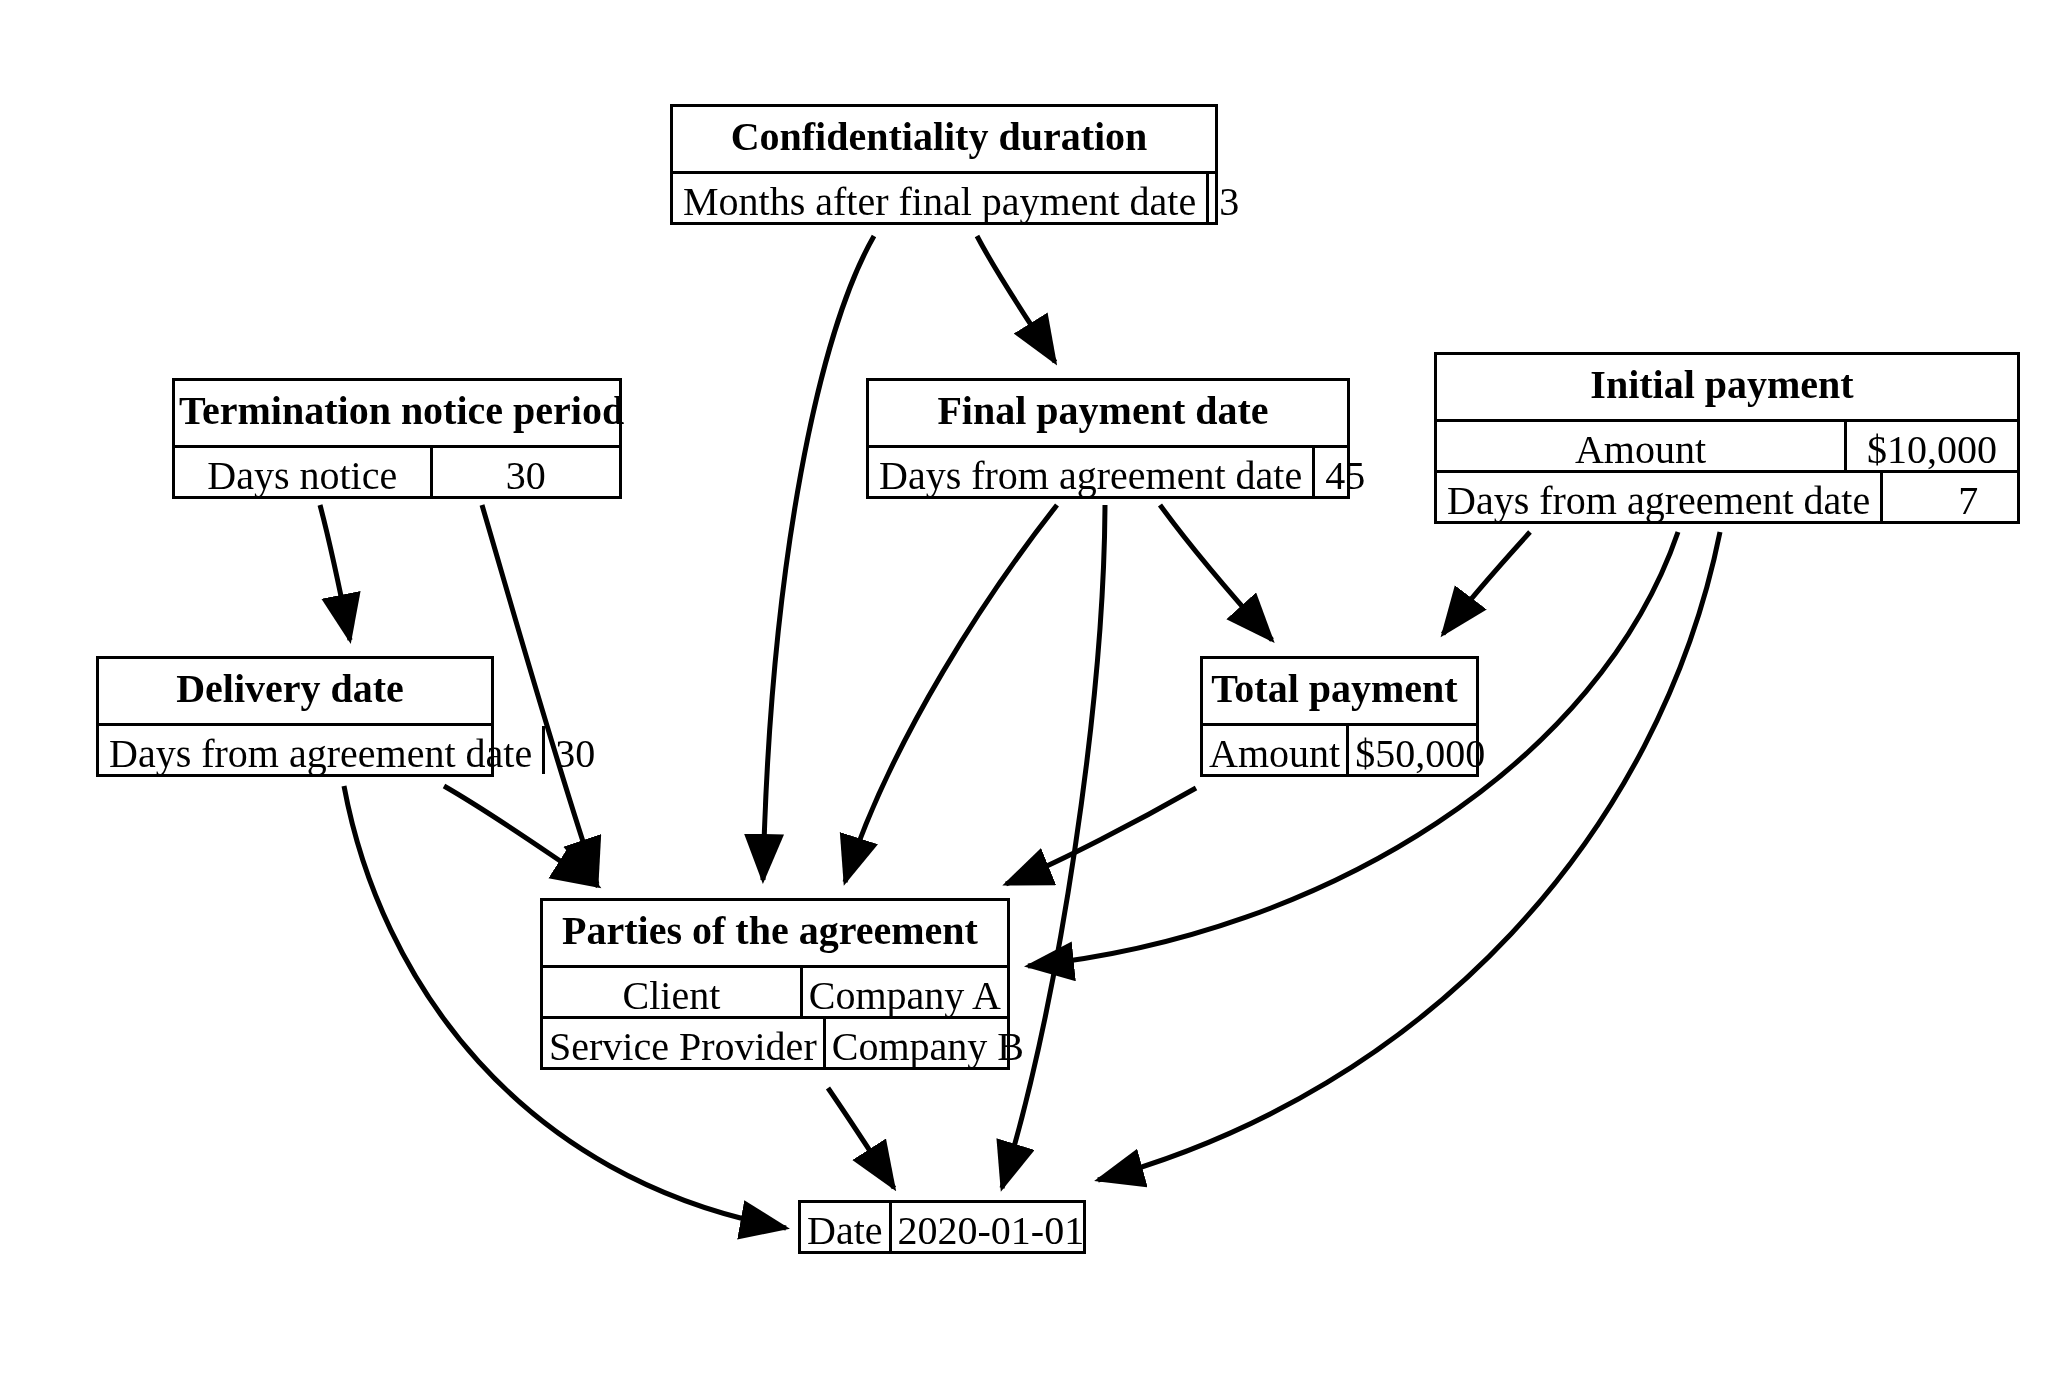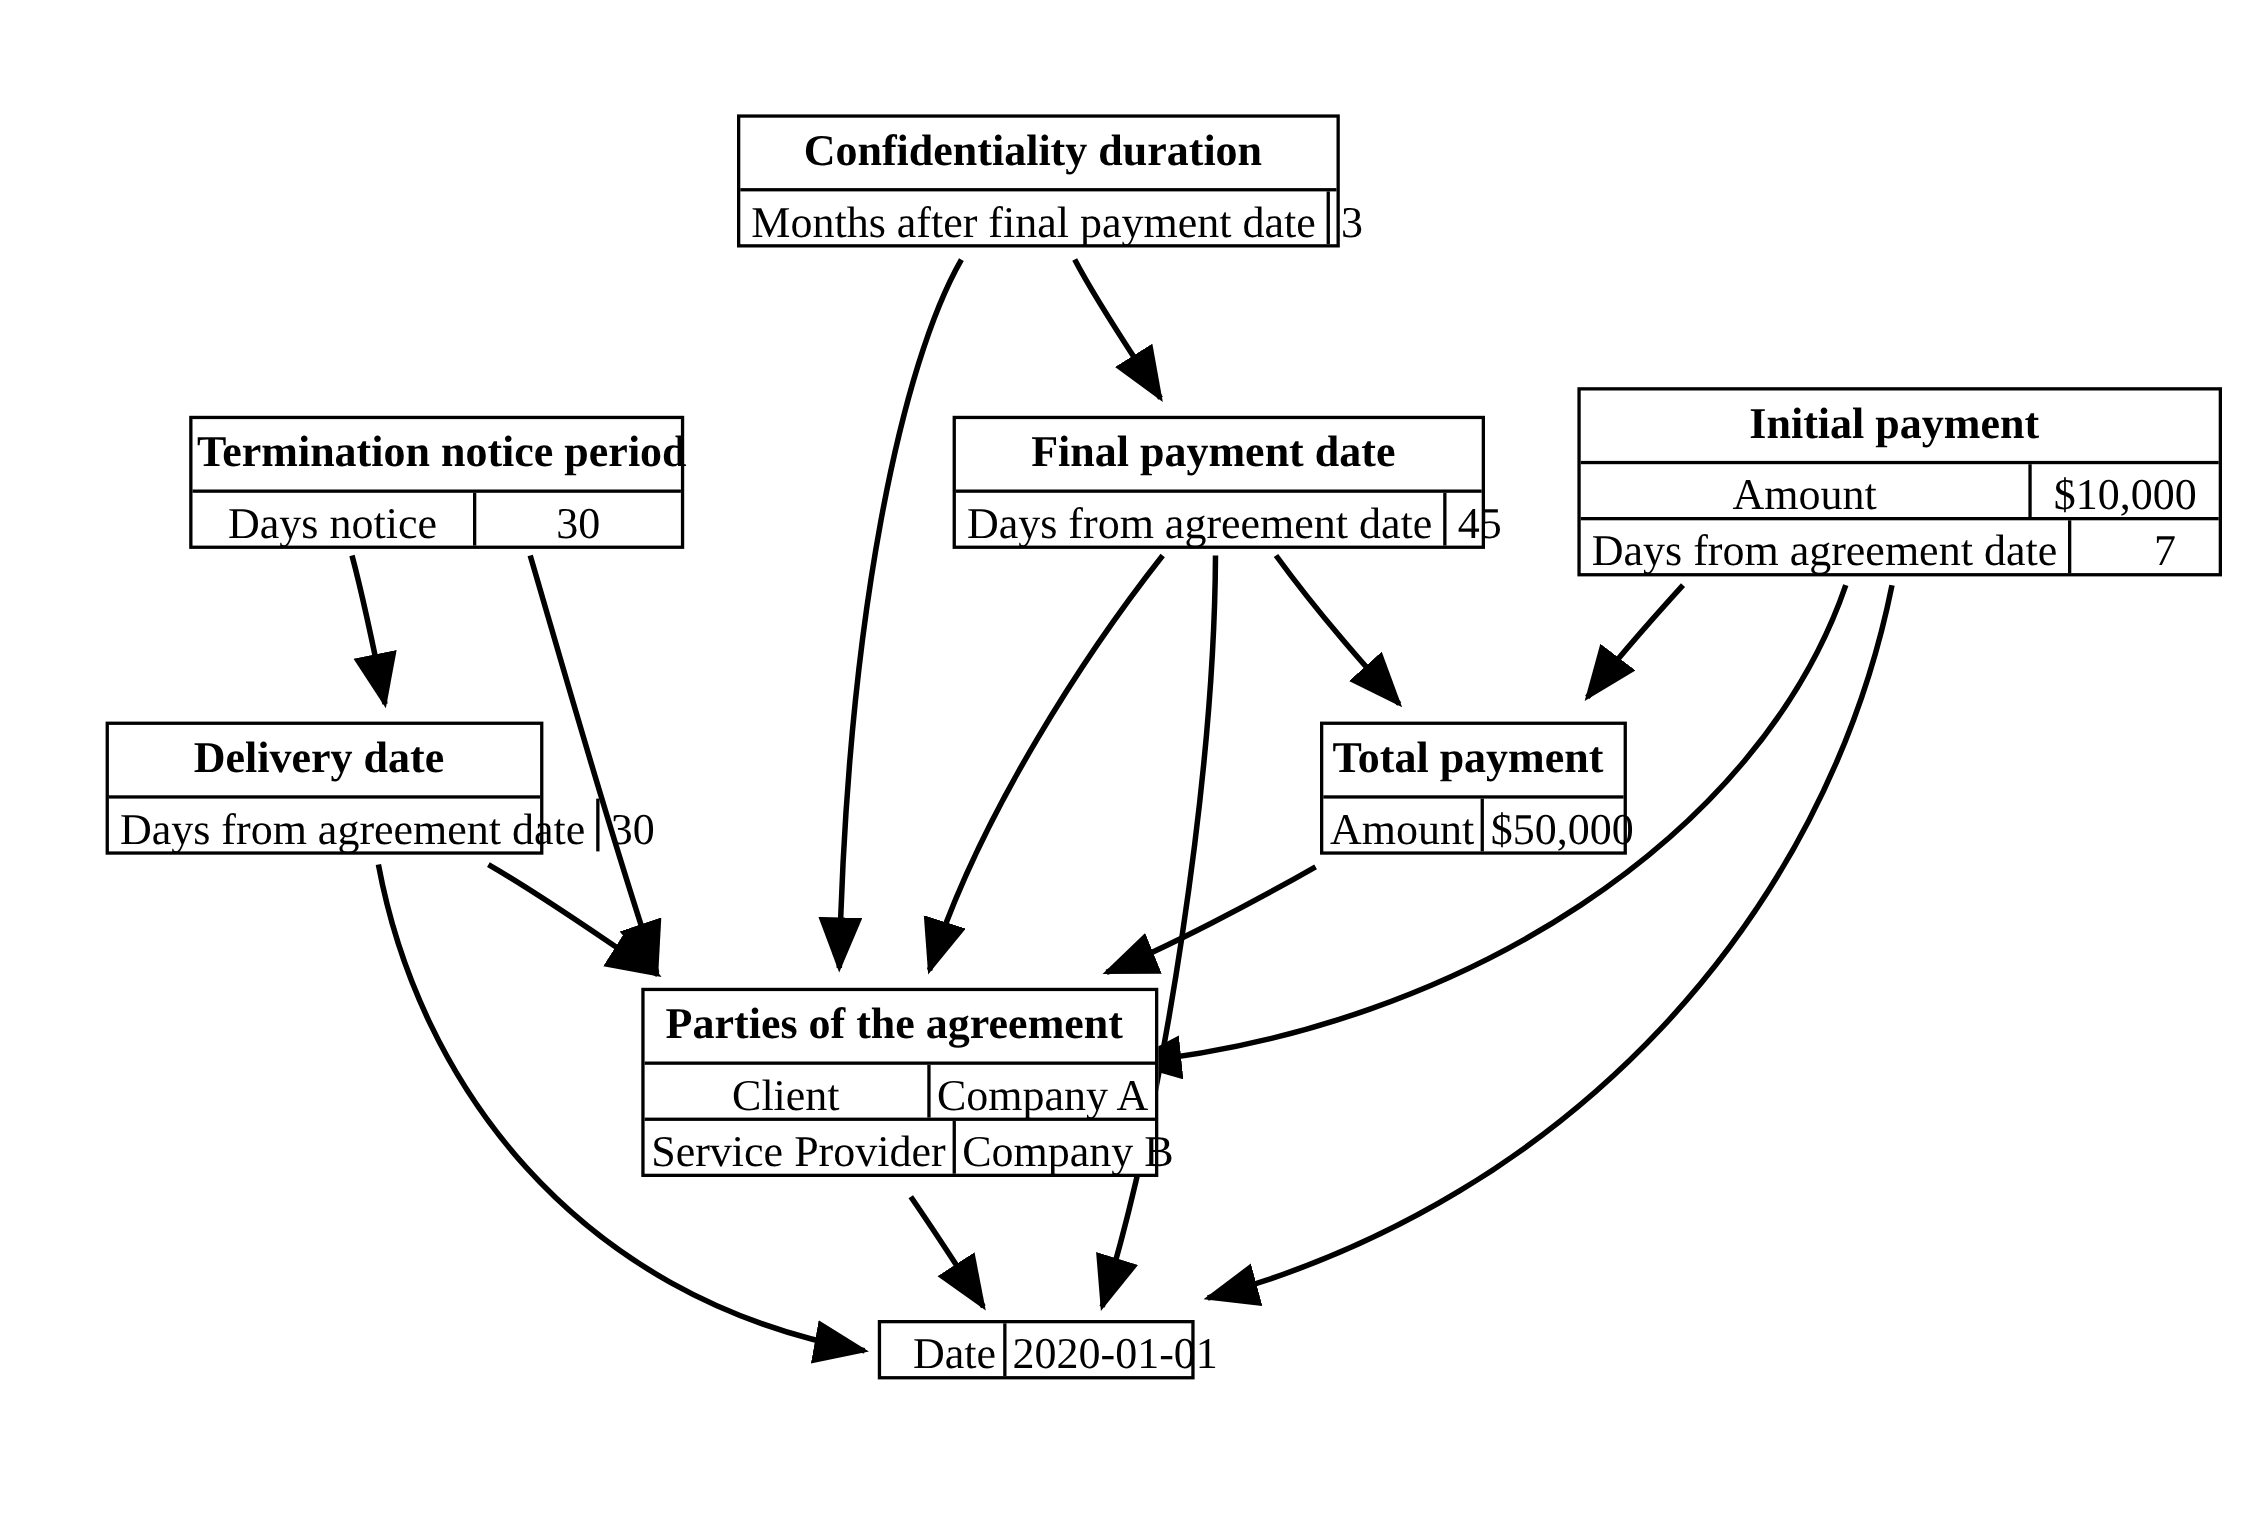--- a/index.html
+++ b/index.html
@@ -63,29 +63,29 @@
   }
   .tight .cell { padding-left: 6px; padding-right: 6px; }
 
   
   #node-confidentiality { left: 670px;  top: 104px;  width: 548px; }
   #node-termination     { left: 172px;  top: 378px;  width: 450px; }
   #node-final-payment   { left: 866px;  top: 378px;  width: 484px; }
   #node-initial-payment { left: 1434px; top: 352px;  width: 586px; }
   #node-delivery        { left: 96px;   top: 656px;  width: 398px; }
   #node-total-payment   { left: 1200px; top: 656px;  width: 279px; }
-  #node-parties         { left: 540px;  top: 898px;  width: 470px; margin-left: 43px; }
+  #node-parties         { left: 540px;  top: 898px;  width: 470px; }
   #node-agreement       { left: 798px;  top: 1200px; width: 288px; }
 
   #node-confidentiality .key { text-align: left; }
   #node-final-payment .key   { text-align: left; }
   #node-delivery .key        { text-align: left; }
   #node-initial-payment .r-days .key { text-align: left; }
   #node-parties .r-sp .key   { text-align: left; }
-  #node-agreement .key       { text-align: left; margin-left: 23px; }
+  #node-agreement .key       { text-align: left; }
 </style>
 </head>
 <body>
 
 <div id="stage">
 
   <svg id="edges" viewBox="0 0 2052 1382" xmlns="http://www.w3.org/2000/svg">
     <defs>
       <marker id="ah" markerWidth="11" markerHeight="11" refX="9.2" refY="4" orient="auto" markerUnits="strokeWidth">
         <path d="M0,0 L10,4 L0,8 z" fill="#000000"></path>

